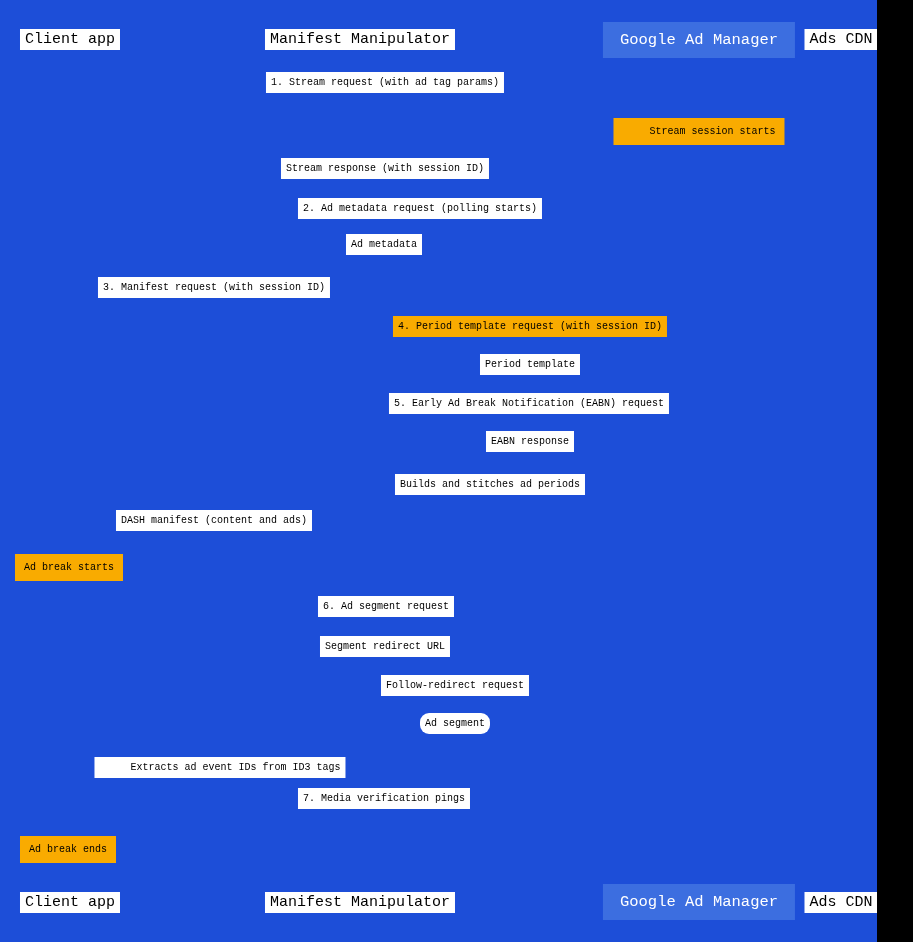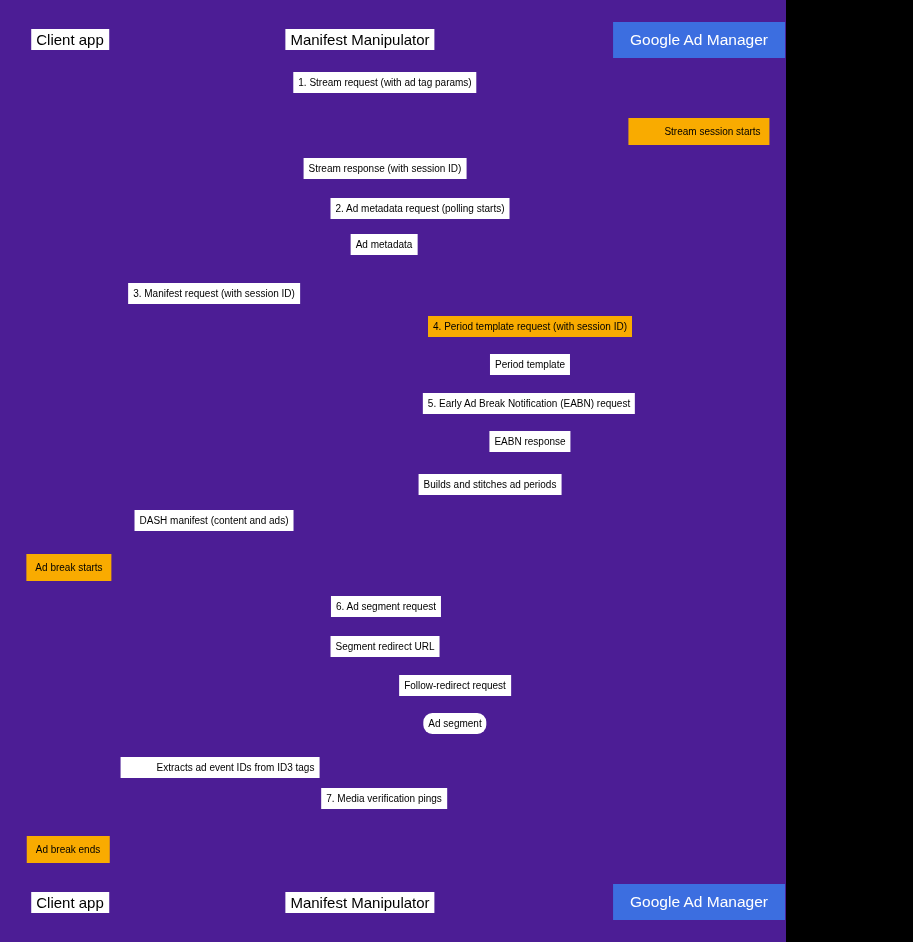--- a/index.html
+++ b/index.html
@@ -2,25 +2,25 @@
 <html><head>
 <meta charset="utf-8">
 <style>
   html, body {
     margin: 0;
     padding: 0;
     background: #000000;
   }
   .stage {
     position: relative;
-    width: 786px;
+    width: 877px;
     height: 942px;
-    background: #4c1d95;
+    background: #1d4ed8;
     overflow: hidden;
-    font-family: Liberation Sans, sans-serif;
+    font-family: Liberation Mono, monospace;
   }
   .item {
     position: absolute;
     transform: translateX(-50%);
     white-space: nowrap;
     font-size: 10px;
     line-height: 19px;
     box-sizing: border-box;
   }
   
@@ -67,21 +67,21 @@
       <div class="item v-actor-plain" style="left: 360px; top: 29px;">Manifest Manipulator</div>
       <div class="item v-actor-primary" style="left: 699px; top: 22px;">Google Ad Manager</div>
       <div class="item v-actor-plain" style="left: 841px; top: 29px;">Ads CDN</div>
     </div>
   <div>
       <div class="item v-label" style="left: 385px; top: 72px;">1. Stream request (with ad tag params)</div>
       <div class="item v-note" style="left: 699px; top: 118px; padding-left: 36px;">Stream session starts</div>
       <div class="item v-label" style="left: 385px; top: 158px;">Stream response (with session ID)</div>
       <div class="item v-label" style="left: 383px; top: 198px; margin-left: 37px;">2. Ad metadata request (polling starts)</div>
       <div class="item v-label" style="left: 384px; top: 234px;">Ad metadata</div>
-      <div class="item v-label" style="left: 214px; top: 277px; margin-top: 6px;">3. Manifest request (with session ID)</div>
+      <div class="item v-label" style="left: 214px; top: 277px;">3. Manifest request (with session ID)</div>
       <div class="item v-highlight" style="left: 530px; top: 316px;">4. Period template request (with session ID)</div>
       <div class="item v-label" style="left: 530px; top: 354px; text-align: right;">Period template</div>
       <div class="item v-label" style="left: 529px; top: 393px;">5. Early Ad Break Notification (EABN) request</div>
       <div class="item v-label" style="left: 530px; top: 431px;">EABN response</div>
       <div class="item v-label" style="left: 490px; top: 474px;">Builds and stitches ad periods</div>
       <div class="item v-label" style="left: 214px; top: 510px;">DASH manifest (content and ads)</div>
       <div class="item v-note" style="left: 69px; top: 554px;">Ad break starts</div>
       <div class="item v-label" style="left: 386px; top: 596px;">6. Ad segment request</div>
       <div class="item v-label" style="left: 385px; top: 636px;">Segment redirect URL</div>
       <div class="item v-label" style="left: 455px; top: 675px;">Follow-redirect request</div>

